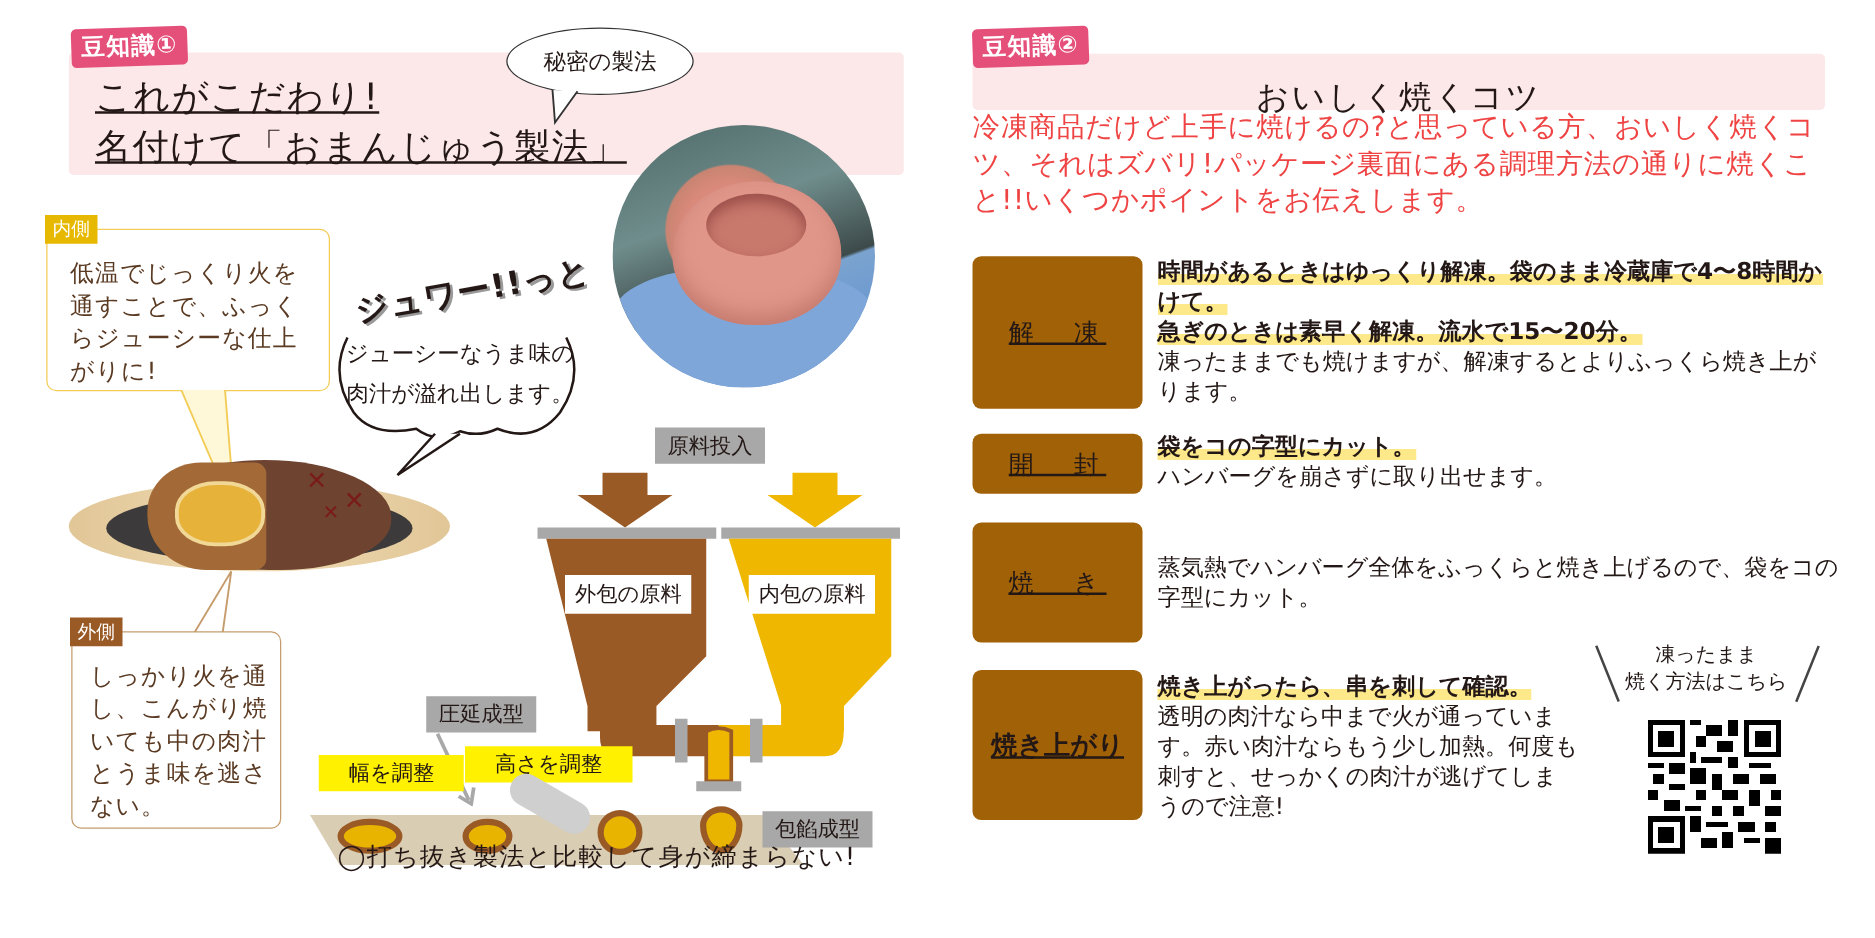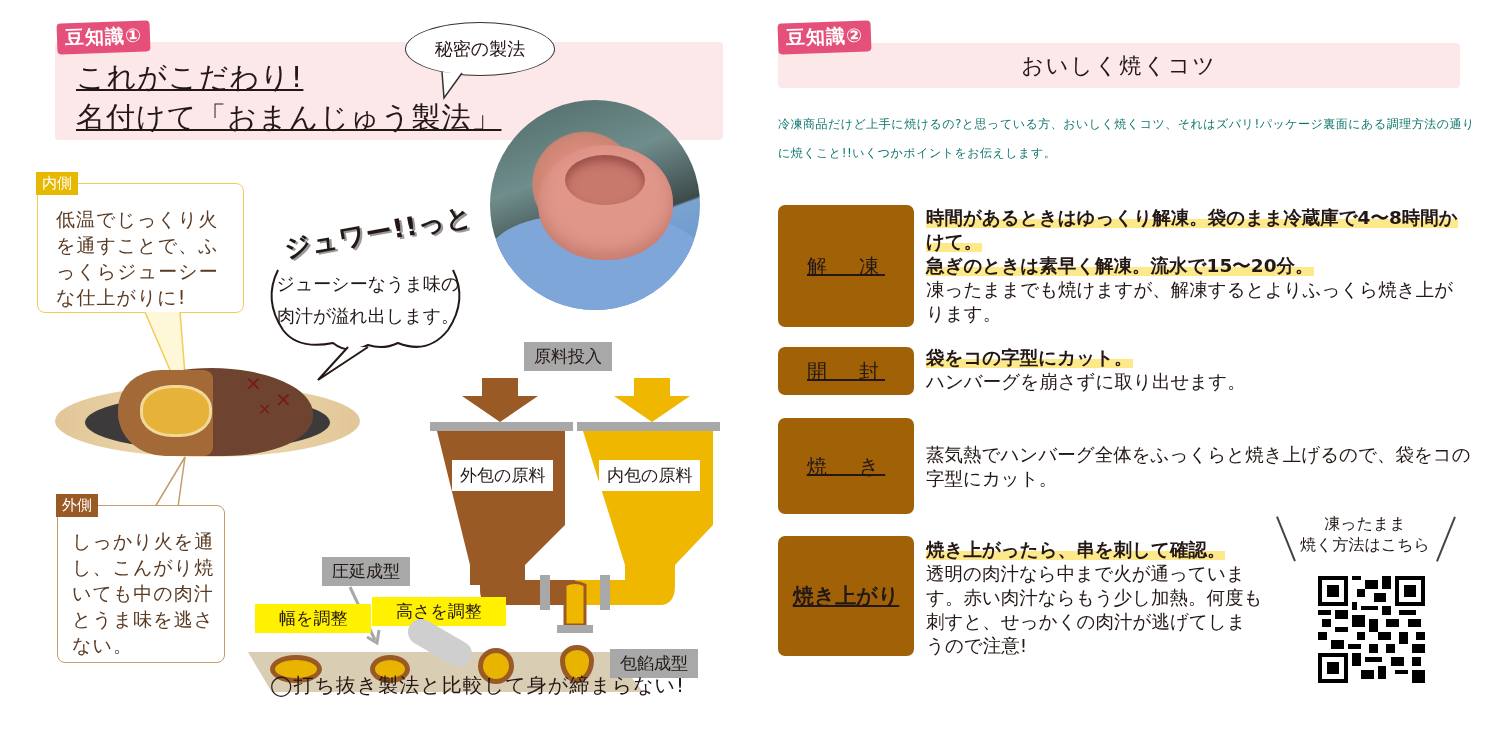--- a/index.html
+++ b/index.html
@@ -21,21 +21,21 @@
     background: radial-gradient(circle at 45% 40%, #e29985 0%, #d9897a 22%, #c98472 30%, transparent 31%),
                 linear-gradient(160deg, #4e6a68 0%, #6f8d8c 35%, #3d4a4a 60%, #7aa3cf 61%, #5a8ad0 100%); z-index: 2; }
   .photo .patty { position: absolute; left: 48px; top: 45px; width: 135px; height: 115px; border-radius: 50% 50% 48% 48%; background: #e0978a; box-shadow: inset 0 -8px 16px rgba(150,70,60,.35); }
   .photo .hole { position: absolute; left: 75px; top: 55px; width: 80px; height: 50px; border-radius: 50%; background: #c9786c; box-shadow: inset 0 6px 10px rgba(110,40,40,.5); }
   .photo .glove { position: absolute; left: 0; top: 115px; width: 210px; height: 95px; background: #7ea6d8; border-radius: 40% 40% 0 0; }
 
   
   .callout { position: absolute; background: #fff; border-radius: 8px; }
   .callout .tag { position: absolute; left: -2px; top: -12px; color: #fff; font-size: 15px; padding: 2px 6px; }
   .callout .body { font-size: 19px; line-height: 26px; color: #5a3a22; letter-spacing: 1px; }
-  .inner-box { left: 37px; top: 183px; width: 207px; height: 130px; border: 1.5px solid #f2cc57; }
+  .inner-box { left: 37px; top: 183px; width: 227px; height: 130px; border: 1.5px solid #f2cc57; }
   .inner-box .tag { background: #e7b800; }
   .outer-box { left: 57px; top: 505px; width: 168px; height: 158px; border: 1.5px solid #c69c6d; }
   .outer-box .tag { background: #9a5a26; }
 
   .juwa { position: absolute; left: 283px; top: 215px; font-size: 26px; font-weight: bold; color: #231815; transform: rotate(-10deg); letter-spacing: 1px; text-shadow: 2px 2px 0 #999; white-space: nowrap; }
   .cloud-text { position: absolute; left: 268px; top: 268px; width: 200px; text-align: center; font-size: 18px; line-height: 32px; color: #231815; }
 
   
   .plate { position: absolute; left: 55px; top: 385px; width: 305px; height: 72px; border-radius: 50%; background: linear-gradient(90deg,#e1c697,#f0dcb4,#e1c697); }
   .plate-dark { position: absolute; left: 85px; top: 395px; width: 245px; height: 55px; border-radius: 50%; background: #3c3a3a; }
@@ -48,22 +48,22 @@
   .label-grey { position: absolute; background: #a8a8a8; color: #231815; font-size: 17px; padding: 3px 10px; white-space: nowrap; }
   .label-yellow { position: absolute; background: #fff100; color: #231815; font-size: 17px; padding: 3px 24px; white-space: nowrap; }
   .arrow { position: absolute; }
   .hopper { position: absolute; }
   .hopper-label { position: absolute; background: #fff; color: #231815; font-size: 17px; padding: 4px 8px; white-space: nowrap; }
   .conveyor { position: absolute; left: 248px; top: 652px; width: 395px; height: 40px; background: #d9cdb3; clip-path: polygon(0 0, 92% 0, 100% 100%, 6% 100%); }
   .disc { position: absolute; border-radius: 50%; background: #e8b400; }
   .footnote { position: absolute; left: 270px; top: 672px; font-size: 20px; color: #231815; letter-spacing: 1px; white-space: nowrap; }
 
   
-  .right-title { position: absolute; left: 778px; top: 43px; width: 682px; height: 45px; display: flex; align-items: center; justify-content: center; font-size: 22px; letter-spacing: 2px; }
-  .intro { position: absolute; left: 778px; top: 110px; width: 700px; font-size: 12px; line-height: 29px; color: #0f766e; letter-spacing: 0.5px; }
+  .right-title { position: absolute; left: 778px; top: 55px; width: 682px; height: 45px; display: flex; align-items: center; justify-content: center; font-size: 26px; letter-spacing: 2px; }
+  .intro { position: absolute; left: 778px; top: 88px; width: 700px; font-size: 22px; line-height: 29px; color: #ef4444; letter-spacing: 0.5px; }
   .tip-label { position: absolute; left: 778px; width: 136px; background: #a16207; border-radius: 7px; display: flex; align-items: center; justify-content: center; font-size: 20px; color: #231815; letter-spacing: 6px; text-decoration: underline; }
   .tip-label.tight { letter-spacing: 0; font-size: 21px; font-weight: bold; }
   .tip-text { position: absolute; left: 926px; font-size: 18.5px; line-height: 24px; color: #231815; }
   .hl { font-weight: bold; background: linear-gradient(transparent 58%, #fde88a 58%); }
   .qr-caption { position: absolute; left: 1290px; top: 513px; width: 150px; text-align: center; font-size: 16px; line-height: 21px; }
   .slash { position: absolute; width: 1.5px; height: 48px; background: #444; }
   .qr { position: absolute; left: 1318px; top: 576px; width: 107px; height: 107px; }
 </style>
 </head>
 <body>
@@ -134,21 +134,21 @@
   <path d="M200 145 H250 V165 Q250 185 235 185 H150 V160 H200 Z" fill="#efb700"></path>
   <rect x="115" y="155" width="10" height="35" fill="#a8a8a8"></rect>
   <rect x="175" y="155" width="10" height="35" fill="#a8a8a8"></rect>
   <path d="M140 165 Q150 160 160 165 V205 H140 Z" fill="#efb700" stroke="#9a5a26" stroke-width="3"></path>
   <rect x="132" y="205" width="36" height="8" fill="#a8a8a8"></rect>
 </svg>
 <div class="hopper-label" style="left:452px;top:460px;">外包の原料</div>
 <div class="hopper-label" style="left:599px;top:460px;">内包の原料</div>
 
 <div class="conveyor"></div>
-<div class="label-grey" style="left:322px;top:557px;">圧延成型</div>
+<div class="label-grey" style="left:341px;top:557px;">圧延成型</div>
 <svg class="abs" style="left:345px;top:585px;" width="40" height="60" viewBox="0 0 40 60">
   <path d="M5 2 L30 55" stroke="#a8a8a8" stroke-width="3"></path>
   <path d="M22 52 L32 58 L34 45" fill="none" stroke="#a8a8a8" stroke-width="3"></path>
 </svg>
 <div class="label-yellow" style="left:255px;top:604px;">幅を調整</div>
 <div class="label-yellow" style="left:372px;top:597px;">高さを調整</div>
 
 <div class="disc" style="left:270px;top:655px;width:52px;height:28px;border:5px solid #9a5a26;"></div>
 <div class="disc" style="left:370px;top:655px;width:40px;height:28px;border:5px solid #9a5a26;"></div>
 <div class="abs" style="left:405px;top:630px;width:70px;height:26px;background:#cfcfcf;border-radius:13px;transform:rotate(30deg);"></div>

